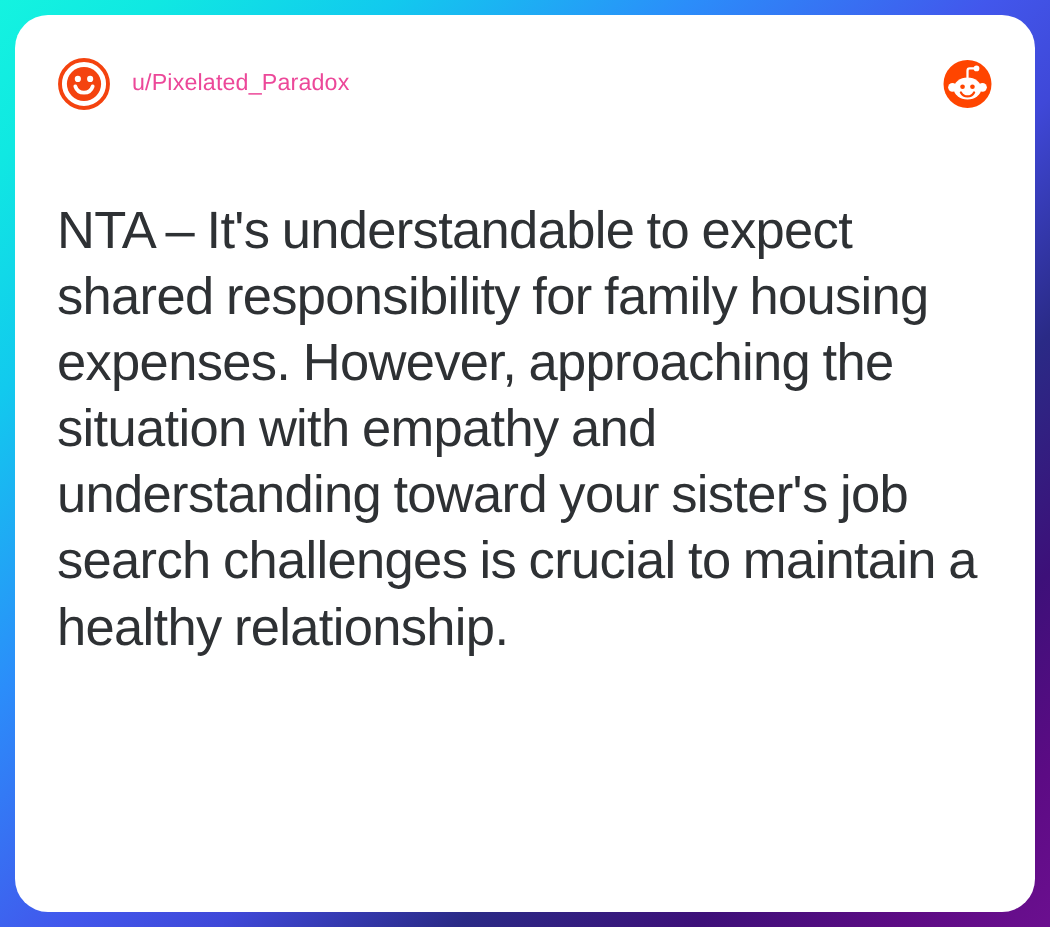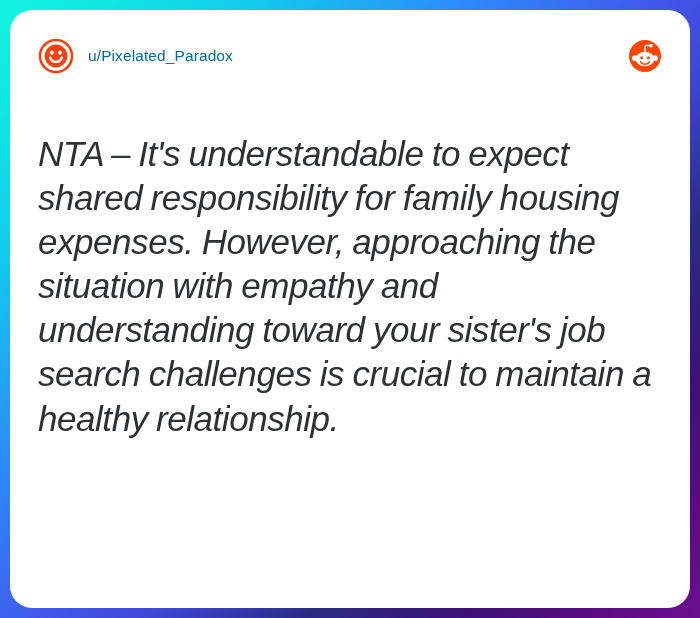--- a/index.html
+++ b/index.html
@@ -67,39 +67,38 @@
     height: 36px;
     flex: 0 0 auto;
     display: block;
   }
 
   .author-name {
     margin-left: 14px;
     font-family: "Liberation Sans", sans-serif;
     font-size: 15.5px;
     font-weight: 400;
-    color: #0369a1;
+    color: #ec4899;
     letter-spacing: 0.1px;
     white-space: nowrap;
   }
 
   .brand-logo {
     width: 34px;
     height: 34px;
     flex: 0 0 auto;
     display: block;
   }
 
   
   #card-body {
     position: absolute;
     left: 28px;
     right: 32px;
     top: 122px;
-    font-style: italic;
   }
 
   #comment-text {
     font-family: "Liberation Sans", sans-serif;
     font-size: 35px;
     line-height: 1.26;
     font-weight: 400;
     color: #2e3134;
     letter-spacing: -0.45px;
     word-spacing: -1px;

